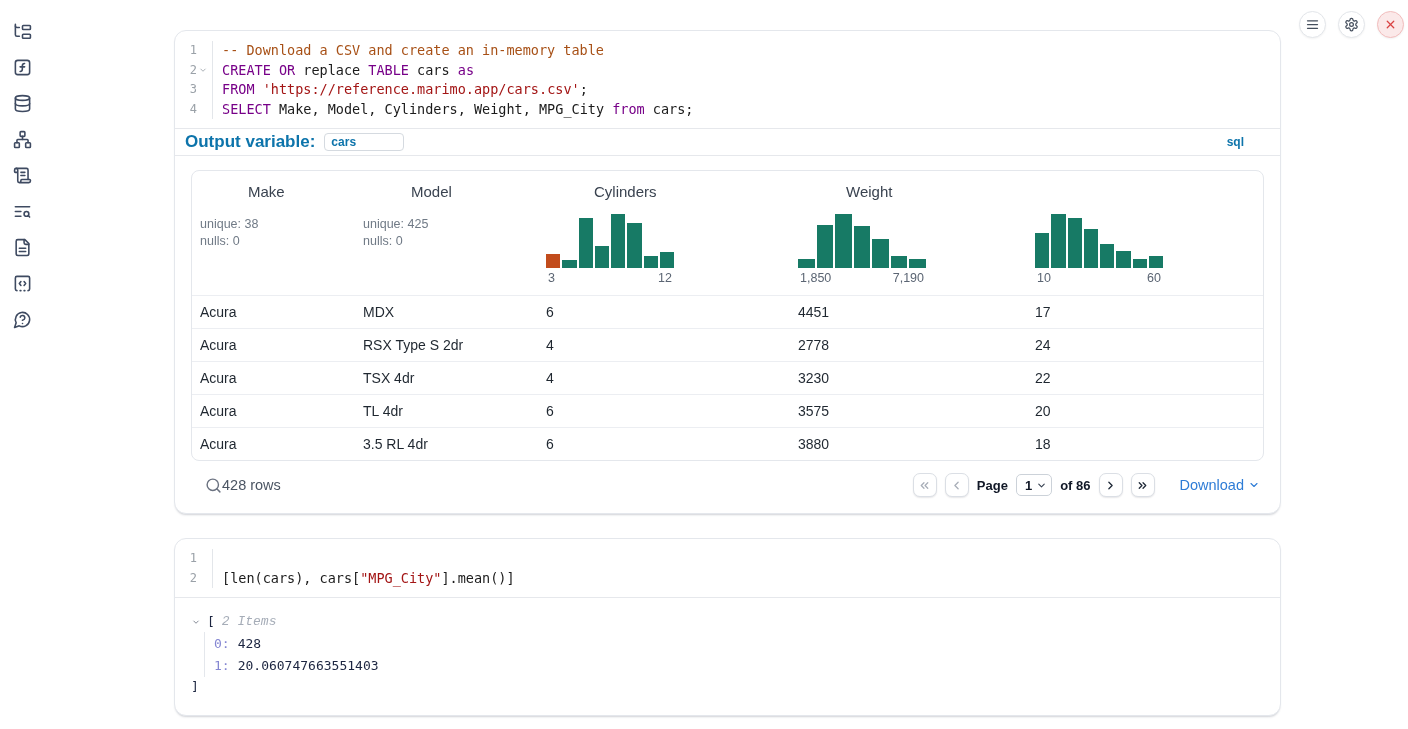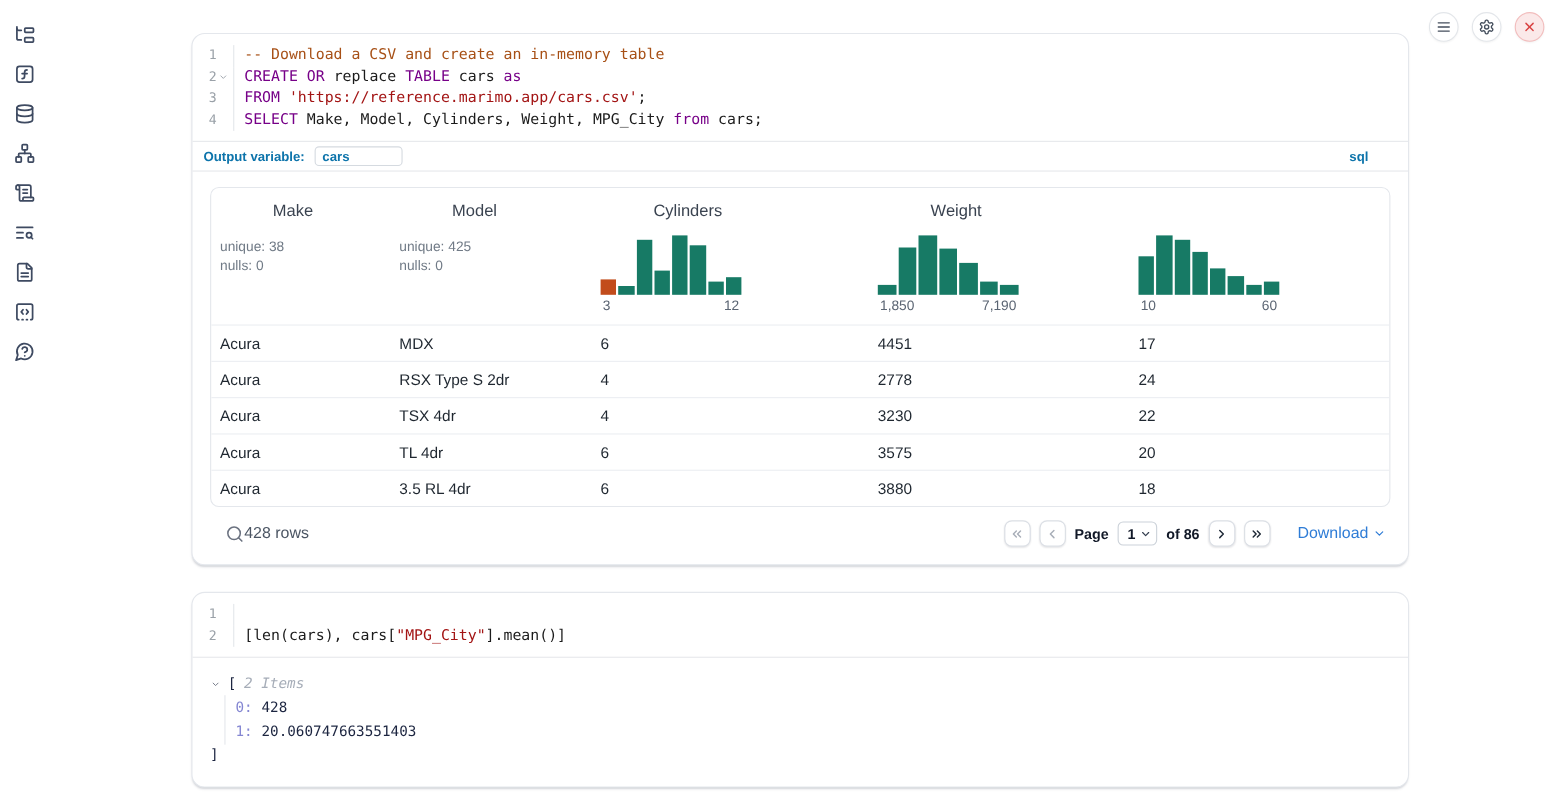--- a/index.html
+++ b/index.html
@@ -41,21 +41,21 @@
   .fold svg { width:10px; height:10px; stroke:#9aa1a8; stroke-width:2; fill:none; }
   .fold.empty { visibility:hidden; }
   .code-text { padding-left:9px; white-space:pre; color:#1b1b1b; }
   .tok-kw  { color:var(--kw); }
   .tok-str { color:var(--str); }
   .tok-com { color:var(--com);margin-top:16px; }
 
   
   .outvar-bar { border-top:1px solid #e6e8ec; border-bottom:1px solid #e6e8ec;
                 display:flex; align-items:center; height:28px; padding:0 10px; gap:9px; }
-  .outvar-label { font-weight:700; font-size:12px; color:var(--accent); }
+  .outvar-label { font-weight:700; font-size:17px; color:var(--accent); }
   .outvar-input { width:80px; height:18px; border:1px solid #d5dae0; border-radius:4px;
                   font-family:"Liberation Sans",sans-serif; font-weight:700; font-size:12px;
                   color:var(--accent); padding:0 6px; outline:none; }
   .lang-badge { margin-left:auto; font-weight:700; font-size:12px; color:var(--accent); padding-right:26px; }
 
   
   .table-wrap { padding:14px 16px 0; }
   .dtable { border:1px solid #e4e7ec; border-radius:8px; overflow:hidden; }
   .thead, .tr { display:grid; grid-template-columns:163px 183px 252px 237px 1fr; }
   .thead { height:124px; }
@@ -95,21 +95,21 @@
               font-size:14.5px; font-weight:500; cursor:pointer; background:none; border:none; }
   .download svg { width:12px; height:12px; stroke:var(--link); stroke-width:2.2; fill:none;
                   stroke-linecap:round; stroke-linejoin:round; }
 
   
   .py-output { border-top:1px solid #e6e8ec; padding:13px 16px 18px;
                font-family:"DejaVu Sans Mono", monospace; font-size:13px; color:#1c2540; }
   .tree-row1 { display:flex; align-items:center; gap:4px; height:21px; }
   .tree-row1 .caret svg { width:10px; height:10px; stroke:#6b7280; stroke-width:2; fill:none; }
   .caret { width:12px; display:flex; align-items:center; cursor:pointer; }
-  .items-label { font-style:italic; color:#a6adb8; margin-left:3px; }
+  .items-label { font-style:italic; color:#a6adb8; margin-left:3px;font-family:Liberation Mono, monospace; }
   .entries { border-left:1px solid #e4e7ec; margin-left:13px; }
   .tree-entry { margin-left:9px; height:22.5px; display:flex; align-items:center; gap:8px; }
   .key { color:#8486d2; }
   .val { color:#1c2540; }
   .close-bracket { height:20px; line-height:20px; }
 </style>
 </head>
 <body>
 
 <div class="app">

